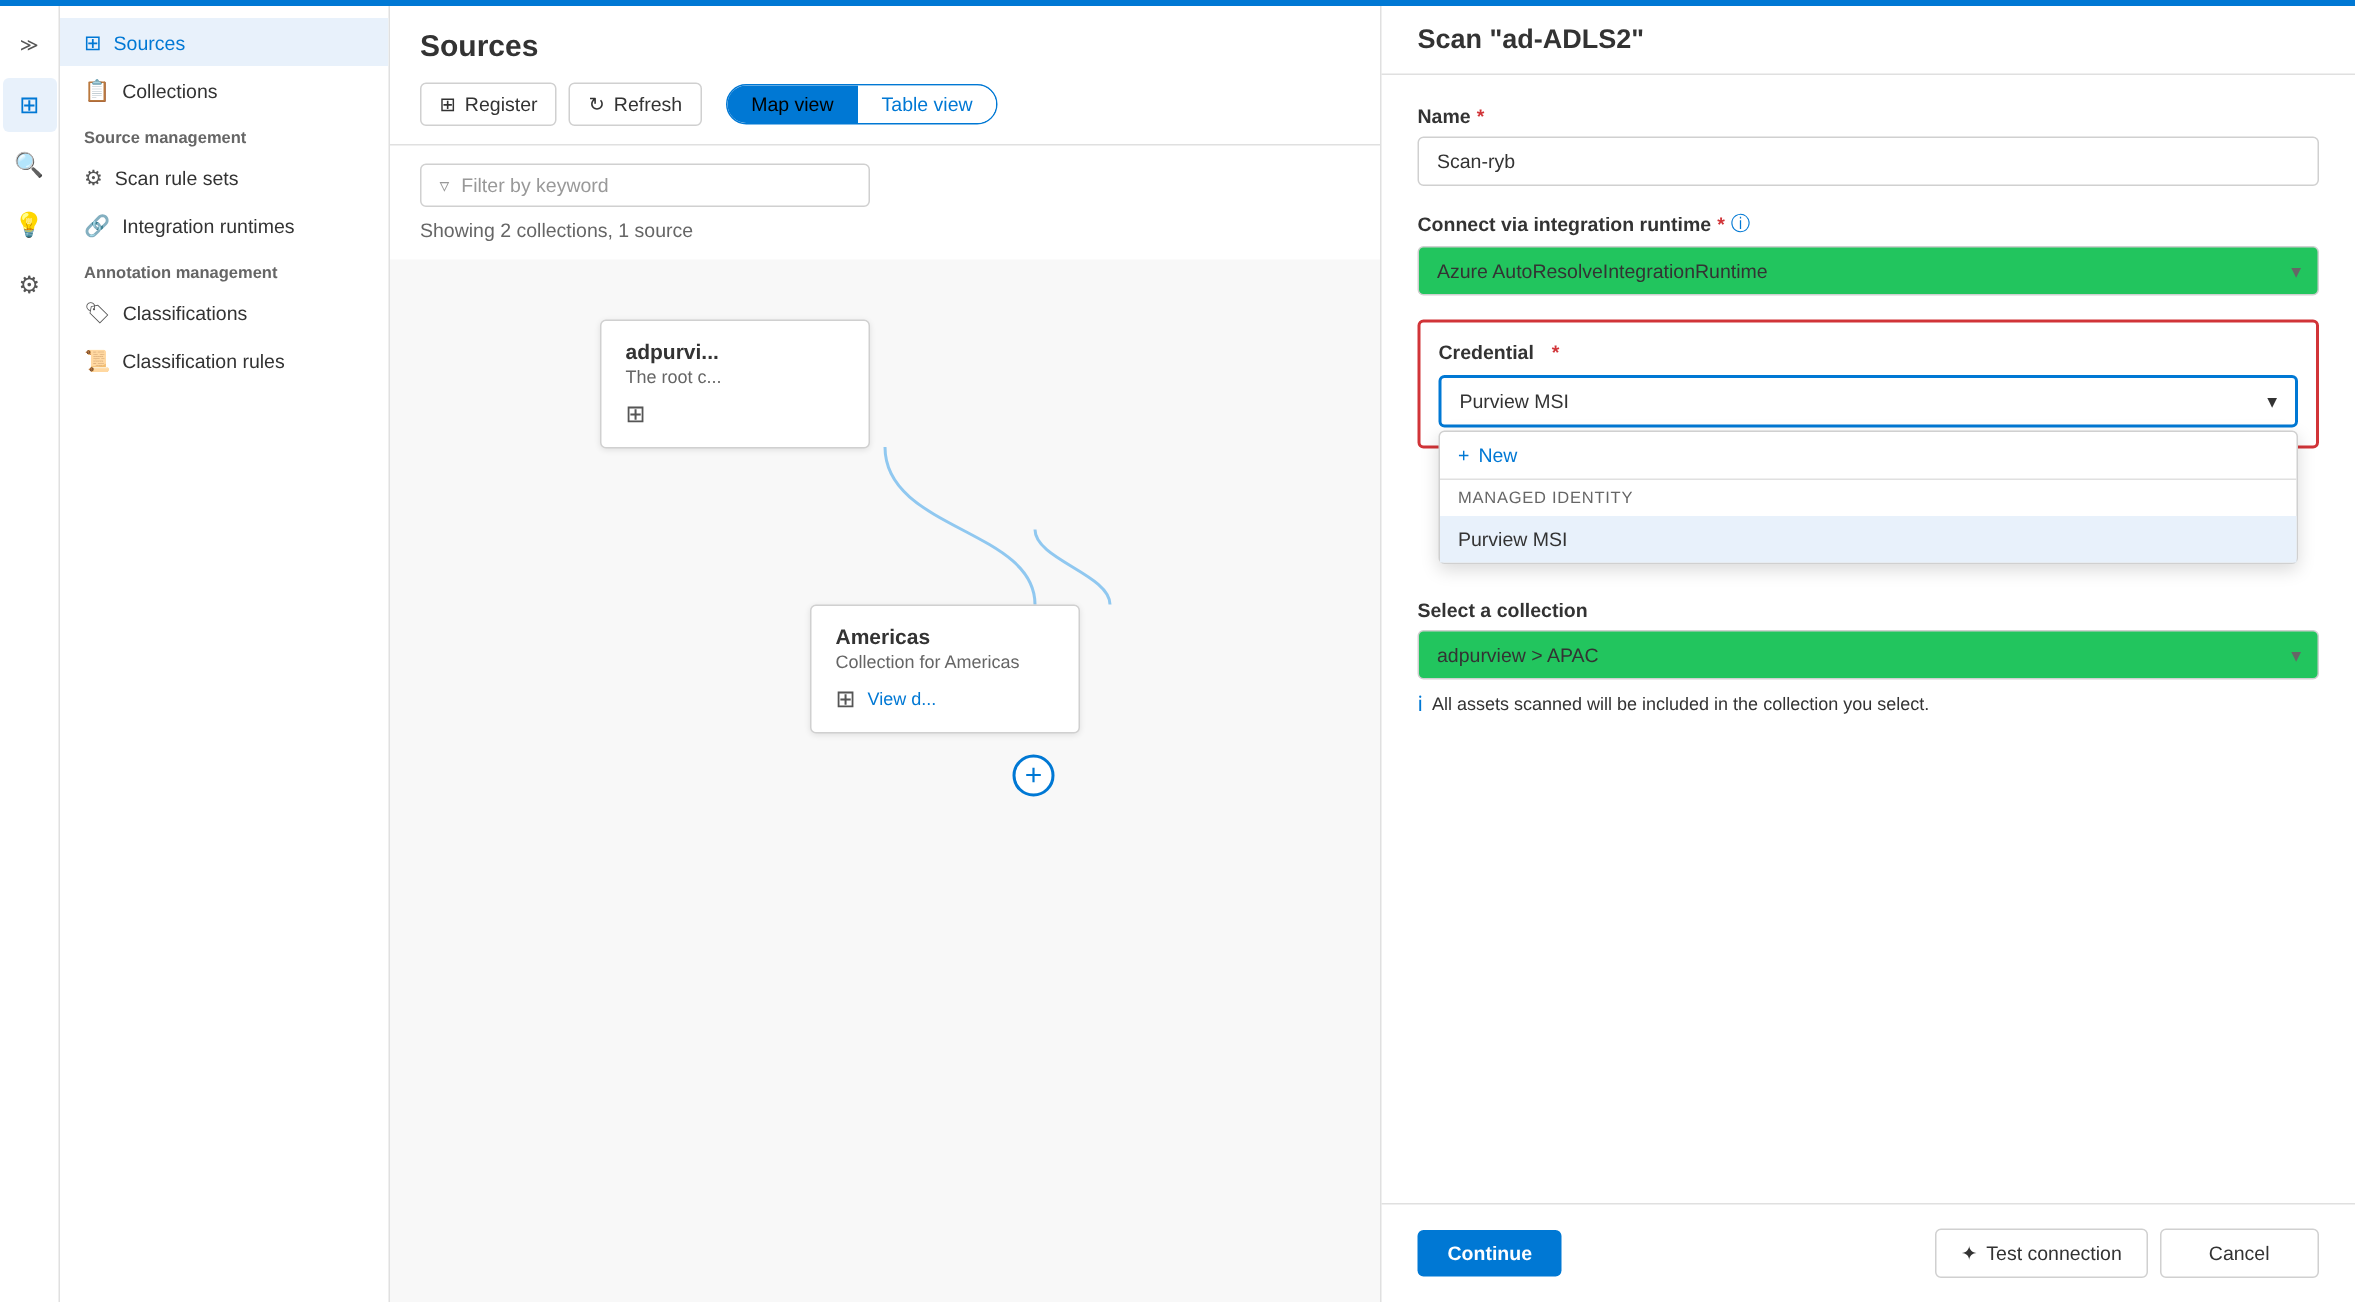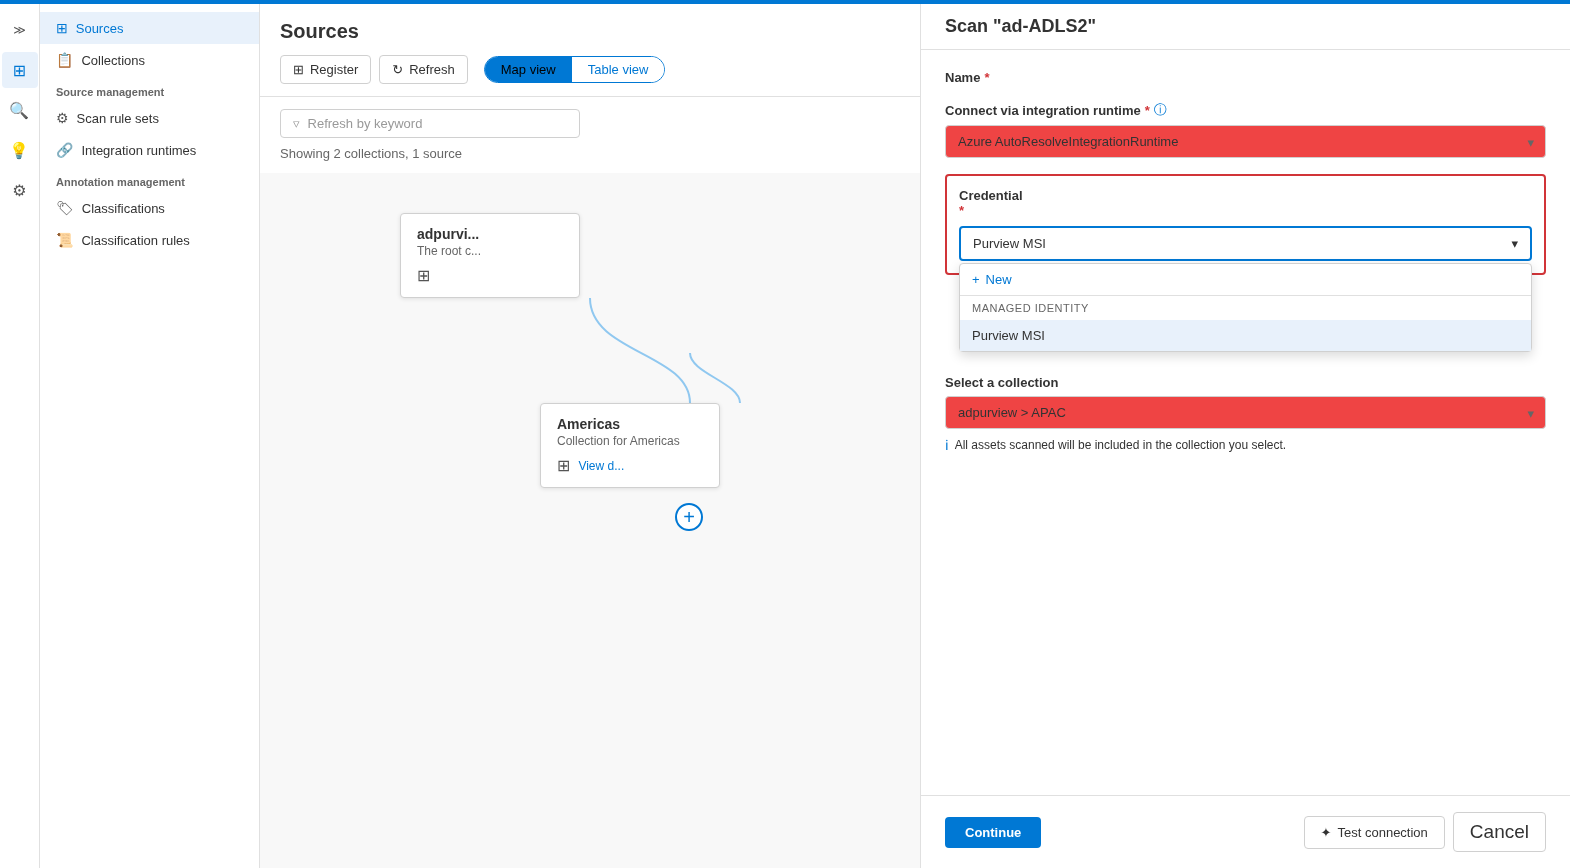--- a/index.html
+++ b/index.html
@@ -261,21 +261,21 @@
       background: #fff;
       outline: none;
     }
     .form-select {
       width: 100%;
       padding: 8px 12px;
       border: 1px solid #d0d0d0;
       border-radius: 4px;
       font-size: 13px;
       color: #333;
-      background: #ef4444;
+      background: #22c55e;
       appearance: none;
       cursor: pointer;
       display: flex;
       align-items: center;
       justify-content: space-between;
     }
     .select-wrapper {
       position: relative;
     }
     .select-wrapper::after {
@@ -294,23 +294,22 @@
       border-radius: 4px;
       padding: 12px;
       margin-bottom: 16px;
     }
     .credential-label {
       font-size: 13px;
       font-weight: 600;
       color: #333;
       margin-bottom: 8px;
       display: flex;
-      align-items: flex-start;
-      gap: 0;
-      flex-direction: column;
+      align-items: flex-end;
+      gap: 12px;
     }
 
     
     .credential-dropdown {
       position: relative;
     }
     .credential-select-box {
       width: 100%;
       padding: 8px 12px;
       border: 2px solid #0078d4;
@@ -385,26 +384,26 @@
       padding: 8px 20px;
       background: #0078d4;
       color: #fff;
       border: none;
       border-radius: 4px;
       font-size: 13px;
       font-weight: 600;
       cursor: pointer;
     }
     .btn-secondary {
-      padding: 8px 16px;
-      background: #fff;
-      color: #333;
-      border: 1px solid #d0d0d0;
-      border-radius: 4px;
-      font-size: 19px;
+      padding: 8px 32px;
+      background: #fff;
+      color: #333;
+      border: 1px solid #d0d0d0;
+      border-radius: 4px;
+      font-size: 13px;
       cursor: pointer;
     }
     .btn-test {
       display: flex;
       align-items: center;
       gap: 6px;
       padding: 8px 16px;
       background: #fff;
       color: #333;
       border: 1px solid #d0d0d0;
@@ -491,21 +490,21 @@
         <div class="view-toggle">
           <button class="view-btn active">Map view</button>
           <button class="view-btn">Table view</button>
         </div>
       </div>
     </div>
 
     <div class="filter-bar">
       <div class="filter-input">
         <span>▿</span>
-        <span style="color:#999;">Refresh by keyword</span>
+        <span style="color:#999;">Filter by keyword</span>
       </div>
     </div>
 
     <div class="showing-text">Showing 2 collections, 1 source</div>
 
     <div class="map-area">
       <svg class="connector-svg">
 
         <path d="M 330 125 C 330 180, 430 180, 430 230" stroke="#90c8f0" stroke-width="2" fill="none" stroke-dasharray="none"></path>
         <path d="M 430 180 C 430 200, 480 210, 480 230" stroke="#90c8f0" stroke-width="2" fill="none"></path>
@@ -538,20 +537,21 @@
     <div class="scan-panel-title">Scan "ad-ADLS2"</div>
   </div>
 
   <div class="scan-panel-body">
 
     <div class="form-group">
       <div class="form-label">
         <span>Name</span>
         <span class="required-star">*</span>
       </div>
+      <input type="text" class="form-input" value="Scan-ryb" style="">
     </div>
 
     <div class="form-group">
       <div class="form-label">
         <span>Connect via integration runtime</span>
         <span class="required-star">*</span>
         <span style="color:#0078d4; font-size:13px; font-weight:400; cursor:pointer;">ⓘ</span>
       </div>
       <div class="select-wrapper">
         <select class="form-select">

